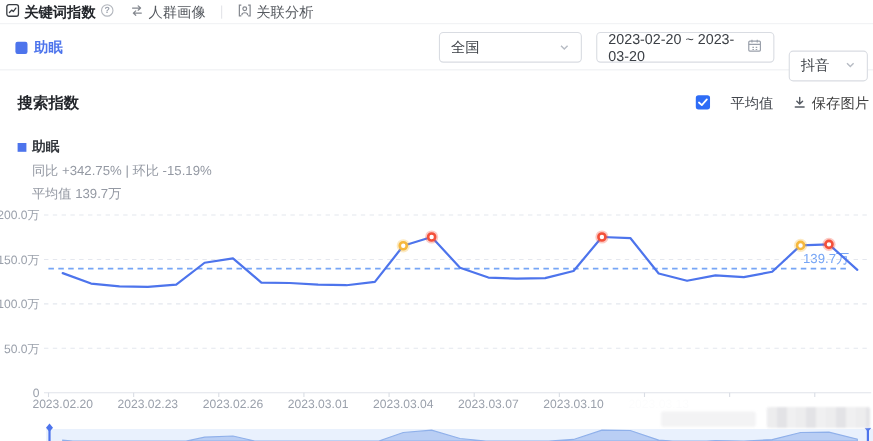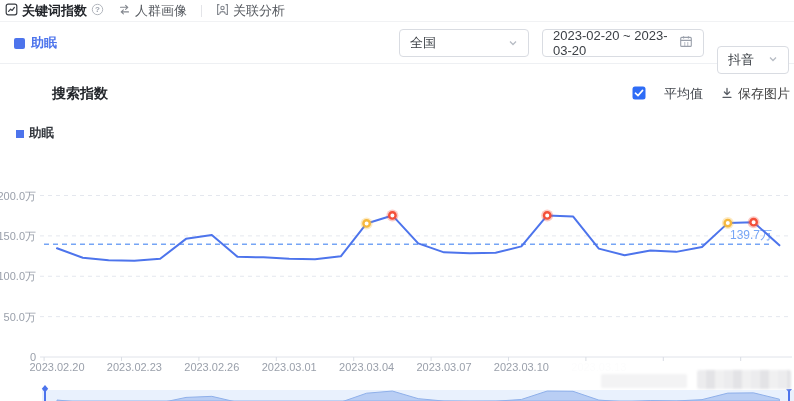--- a/index.html
+++ b/index.html
@@ -17,21 +17,21 @@
   .chip-square{width:11px;height:11px;background:#4d74ec;border-radius:2px;}
   .right-controls{margin-left:auto;display:flex;align-items:center;gap:13px;}
   .select,.datebox{box-sizing:border-box;height:28px;border:1px solid #d9dce2;border-radius:4px;
         display:flex;align-items:center;font-size:13px;color:#3c4046;padding:0 10px;background:#fff;}
   .select{justify-content:space-between;}
   .sel-region{width:130px;margin-left:36px;}
   .sel-platform{width:72px;margin-top:33px;}
   .datebox{width:162px;justify-content:center;gap:8px;}
   .divider{height:1px;background:#eef0f3;margin-top:6px;}
   
-  .section-row{display:flex;align-items:center;margin-top:21px;padding:0 4px 0 16px;margin-left:36px;}
+  .section-row{display:flex;align-items:center;margin-top:21px;padding:0 4px 0 16px;}
   .section-title{font-size:14px;font-weight:bold;color:#23262b;}
   .section-right{margin-left:auto;display:flex;align-items:center;gap:18px;}
   .avg-check{display:flex;align-items:center;gap:18px;font-size:13px;color:#42464d;cursor:pointer;}
   .save-btn{display:flex;align-items:center;gap:5px;font-size:13px;color:#404040;cursor:pointer;}
   
   .legend{margin:22px 0 0 16px;}
   .legend-row1{display:flex;align-items:center;gap:5px;font-size:12.5px;font-weight:bold;color:#33373d;}
   .legend-square{width:8px;height:8px;background:#4d74ec;}
   .legend-sub{font-size:12px;color:#9499a3;margin:6px 0 0 13px;line-height:15px;}
   
@@ -144,20 +144,22 @@
         <span>保存图片</span>
       </div>
     </div>
   </div>
 
   <div class="legend">
     <div class="legend-row1">
       <span class="legend-square"></span>
       <span>助眠</span>
     </div>
+    <div class="legend-sub">同比 +342.75% | 环比 -15.19%</div>
+    <div class="legend-sub">平均值 139.7万</div>
   </div>
 
   <svg id="chart" class="chart-svg" width="794" height="216" viewBox="0 185 794 216">
       <line x1="40" x2="792" y1="357" y2="357" stroke="#e0e3ea"></line>
       <text x="36" y="361" text-anchor="end" class="axis-label">0</text>
       <line x1="40" x2="790" y1="316.625" y2="316.625" stroke="#e4e7ee" stroke-dasharray="4 4"></line>
       <text x="36" y="320.625" text-anchor="end" class="axis-label">50.0万</text>
       <line x1="40" x2="790" y1="276.25" y2="276.25" stroke="#e4e7ee" stroke-dasharray="4 4"></line>
       <text x="36" y="280.25" text-anchor="end" class="axis-label">100.0万</text>
       <line x1="40" x2="790" y1="235.875" y2="235.875" stroke="#e4e7ee" stroke-dasharray="4 4"></line>

